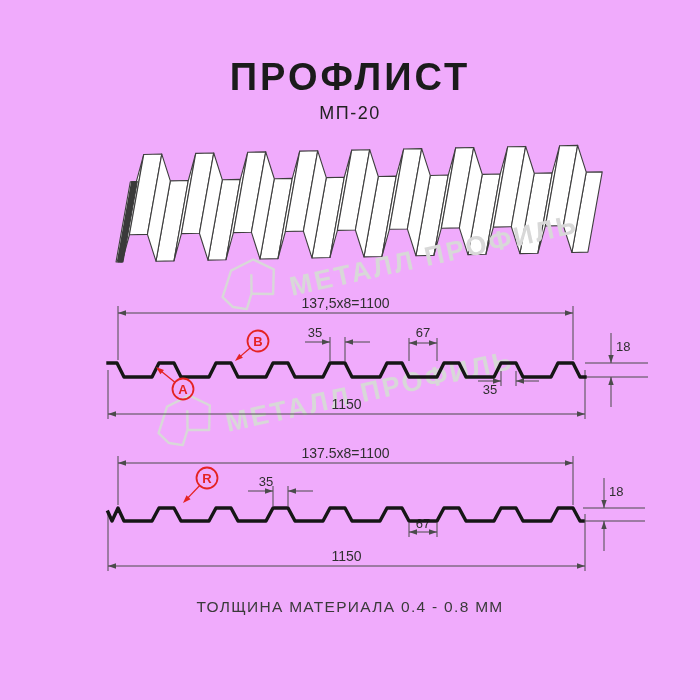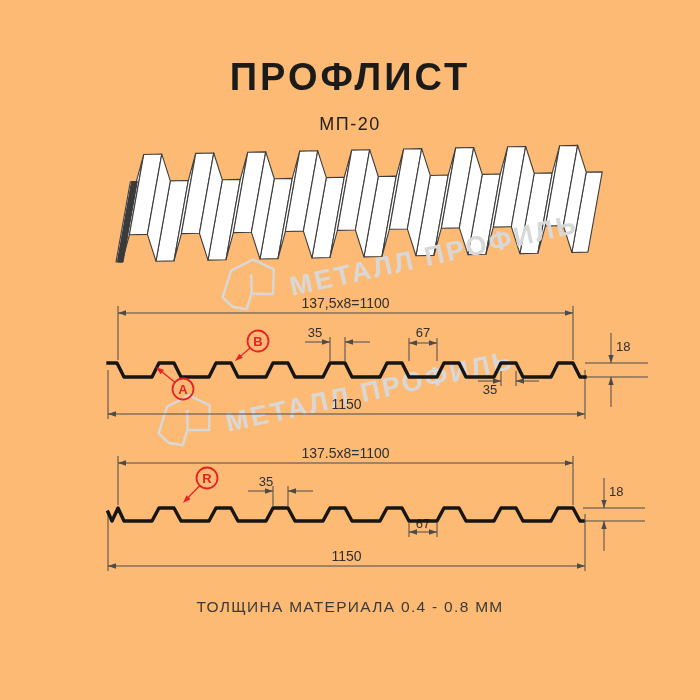--- a/index.html
+++ b/index.html
@@ -1,20 +1,20 @@
 <!DOCTYPE html>
 <html><head>
 <meta charset="utf-8">
 <style>
   html,body{margin:0;padding:0;background:#ffffff;}
-  .page{position:relative;width:700px;height:700px;background:#fdba74;overflow:hidden;
+  .page{position:relative;width:700px;height:700px;background:#f0abfc;overflow:hidden;
         font-family:"Liberation Sans",sans-serif;}
   .hdr{position:absolute;top:58px;left:0;width:700px;text-align:center;}
   .hdr h1{margin:0;font-size:38px;font-weight:700;letter-spacing:3px;color:#1b1b1b;line-height:1.05;}
-  .hdr .sub{margin-top:16px;font-size:18px;font-weight:500;letter-spacing:1.5px;color:#222222;}
+  .hdr .sub{margin-top:5px;font-size:18px;font-weight:500;letter-spacing:1.5px;color:#222222;}
   .ftr{position:absolute;top:598px;left:0;width:700px;text-align:center;
        font-size:15.5px;font-weight:500;letter-spacing:1.3px;color:#3a3a3a;}
   svg.draw{position:absolute;left:0;top:0;width:700px;height:700px;}
   svg text{font-family:"Liberation Sans",sans-serif;}
 </style>
 </head>
 <body>
 
 <div class="page">
   <div class="hdr">

